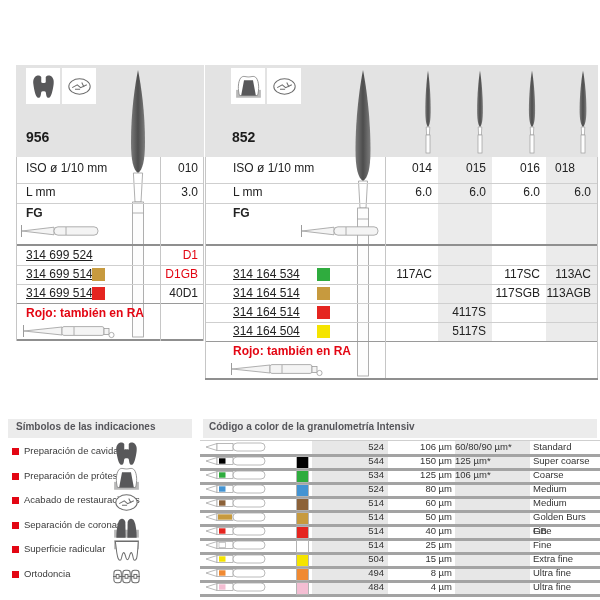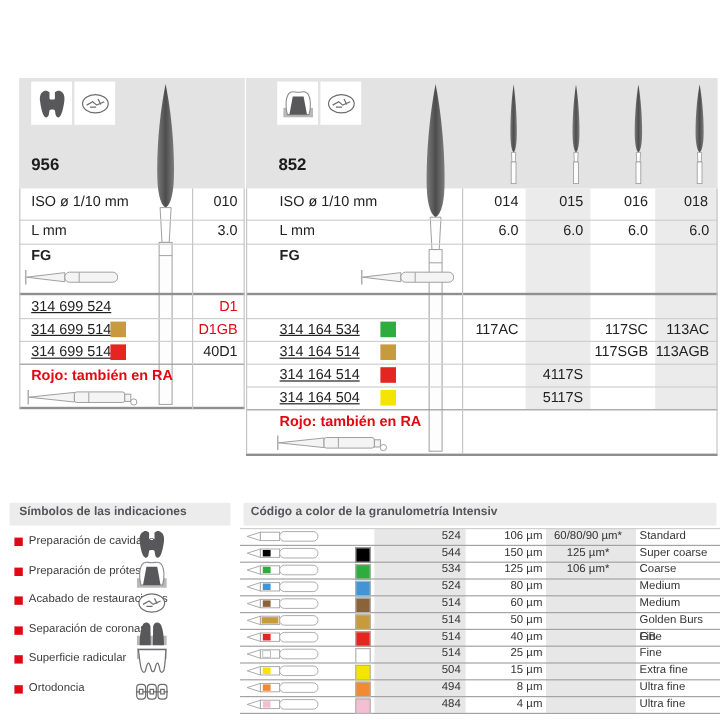--- a/index.html
+++ b/index.html
@@ -29,26 +29,26 @@
   
   .band{position:absolute;height:19px;background:#ECECEC;}
   .sec-title{position:absolute;font-size:10px;font-weight:bold;color:#55555a;white-space:nowrap;}
   .sym-item{position:absolute;left:0;width:200px;height:25px;}
   .bullet{position:absolute;left:12px;top:7px;width:7px;height:7px;background:#E30613;}
   .sym-label{position:absolute;left:24px;top:4px;font-size:9.5px;color:#3a3a3a;white-space:nowrap;}
   .sym-icon{position:absolute;left:113px;top:-1px;}
   .gtable{position:absolute;left:200px;top:440px;width:400px;height:155px;}
   .gstrip{position:absolute;top:0;height:154px;background:#E7E7E7;}
   .grow{position:absolute;left:0;width:100%;height:14px;line-height:14px;
-        border-bottom:1px solid #a3a3a3;font-size:9.5px;color:#333;}
+        border-bottom:3px solid #a3a3a3;font-size:9.5px;color:#333;}
   .grow svg{position:absolute;left:5px;top:2px;}
   .gsq{position:absolute;left:96px;top:1.5px;width:11px;height:11px;border:1px solid #b3b3b3;}
   .gnum{position:absolute;left:112px;width:72px;text-align:right;}
   .gsize{position:absolute;left:190px;width:62px;text-align:right;}
-  .galt{position:absolute;left:255px;width:70px;text-align:center;}
+  .galt{position:absolute;left:255px;width:70px;text-align:left;}
   .gname{position:absolute;left:333px;}
 </style>
 </head>
 <body>
 
 <svg width="0" height="0" style="position:absolute" aria-hidden="true">
   <defs>
     <linearGradient id="gbur" x1="0" y1="0" x2="1" y2="0">
       <stop offset="0" stop-color="#7a7a7a"></stop>
         <stop offset="0.5" stop-color="#4d4d4d"></stop>
@@ -205,21 +205,21 @@
   <svg class="abs" style="left:371px;top:4px" width="14" height="85">
     <path d="M7,1.5 C5.2,11 3.6,26 3.6,41 C3.6,51 5,56.5 7,58 C9,56.5 10.4,51 10.4,41 C10.4,26 8.8,11 7,1.5 Z" fill="url(#gbur)"></path>
     <path d="M5.2,58 L8.8,58 L8.4,66 L5.6,66 Z" fill="#fff" stroke="#9c9c9c" stroke-width="0.7"></path>
     <rect x="5" y="66" width="4" height="18" fill="#fdfdfd" stroke="#9c9c9c" stroke-width="0.7"></rect>
   </svg>
 
   <span class="cell" style="left:28px;top:96px">ISO ø 1/10 mm</span>
   <span class="vcell" style="top:96px;left:180px;width:47px">014</span>
   <span class="vcell" style="top:96px;left:233px;width:48px">015</span>
   <span class="vcell" style="top:96px;left:287px;width:48px">016</span>
-  <span class="vcell" style="top:96px;left:340px;width:45px">018</span>
+  <span class="vcell" style="top:96px;left:325px;width:45px">018</span>
   <div class="hl" style="top:118px"></div>
   <span class="cell" style="left:28px;top:120px">L mm</span>
   <span class="vcell" style="top:120px;left:180px;width:47px">6.0</span>
   <span class="vcell" style="top:120px;left:233px;width:48px">6.0</span>
   <span class="vcell" style="top:120px;left:287px;width:48px">6.0</span>
   <span class="vcell" style="top:120px;left:341px;width:45px">6.0</span>
   <div class="hl" style="top:138px"></div>
   <span class="cell b" style="left:28px;top:141px">FG</span>
   <svg class="abs" style="left:95px;top:158px" width="85" height="16">
     <line x1="1.5" y1="2" x2="1.5" y2="14" stroke="#9c9c9c"></line>

